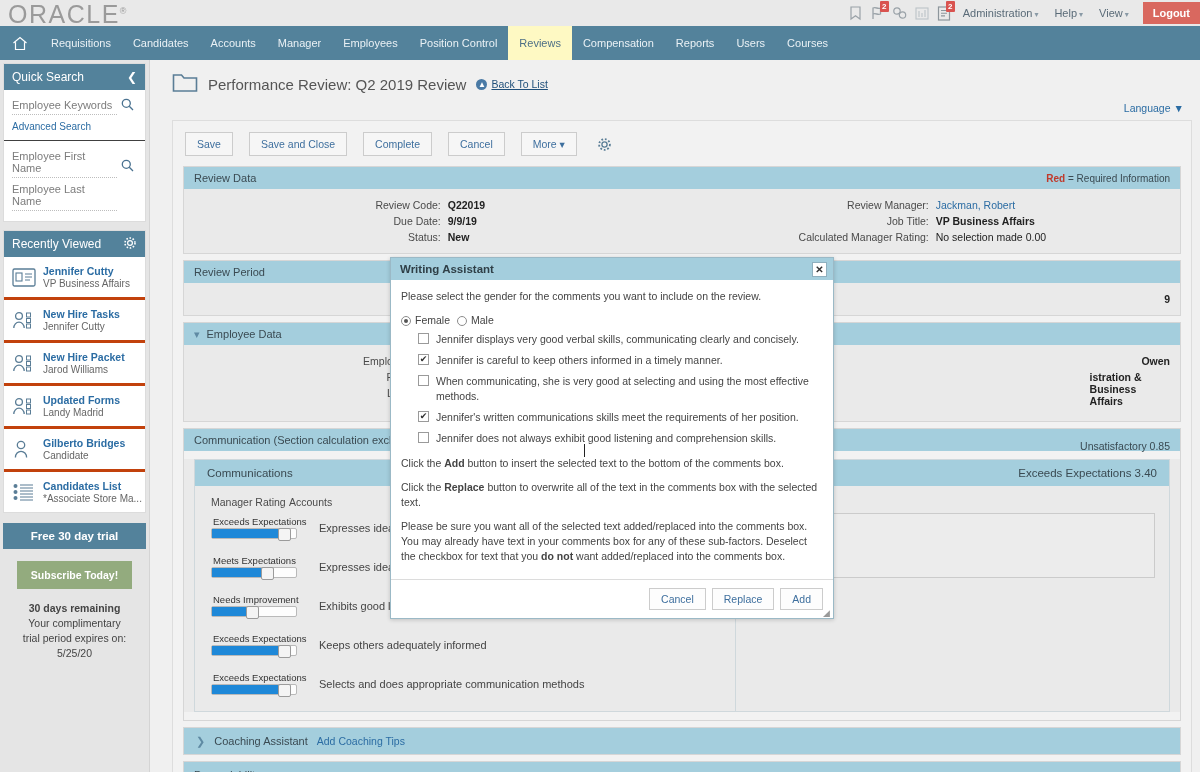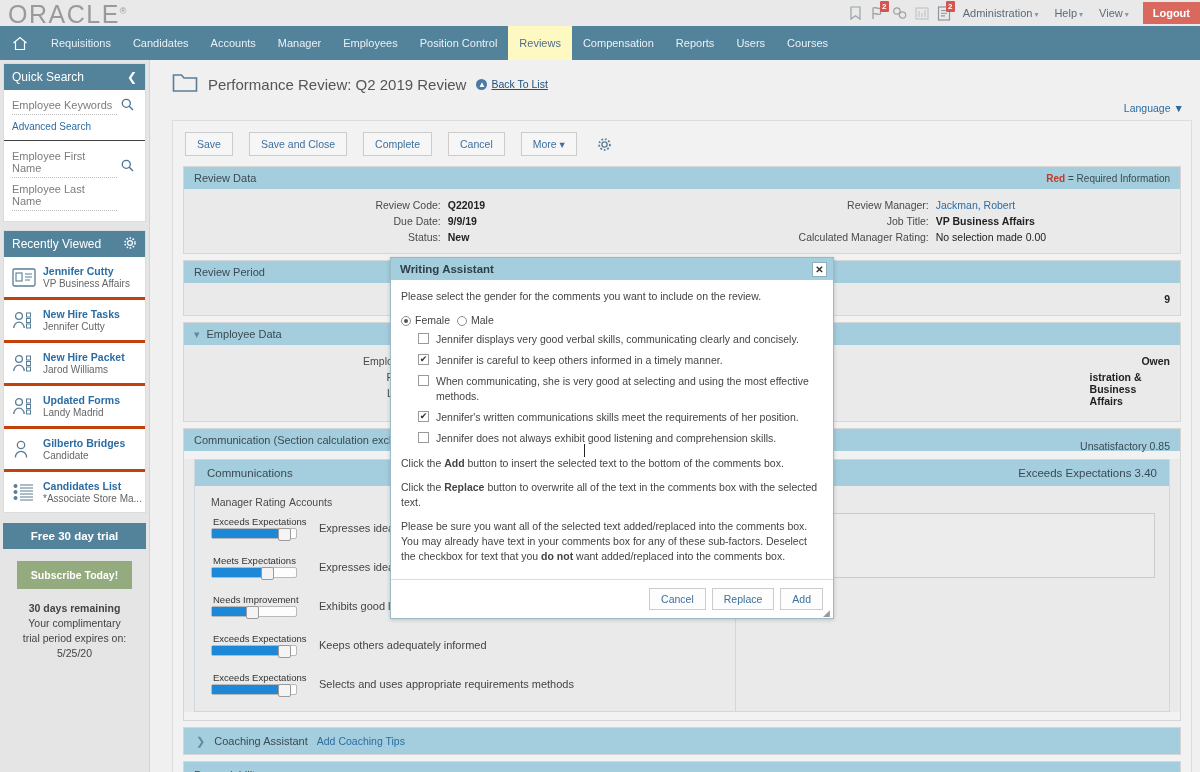--- a/index.html
+++ b/index.html
@@ -696,21 +696,21 @@
                   </div>
 
                   <div class="crit-row" style="margin-bottom:6px;">
                     <div class="slider-box">
                       <div class="slider-label">Exceeds Expectations</div>
                       <div class="slider-track">
                         <div class="slider-fill" style="width:82%"></div>
                         <div class="slider-knob" style="left:78%"></div>
                       </div>
                     </div>
-                    <div class="crit-text">Selects and uses appropriate requirements methods</div>
+                    <div class="crit-text">Selects and does appropriate communication methods</div>
                   </div>
                 </div>
 
                 <div class="crit-right">
                   <div class="wa-icon-btn">✎</div>
                   <div class="comments-area"></div>
                 </div>
               </div>
             </div>
           </div>

